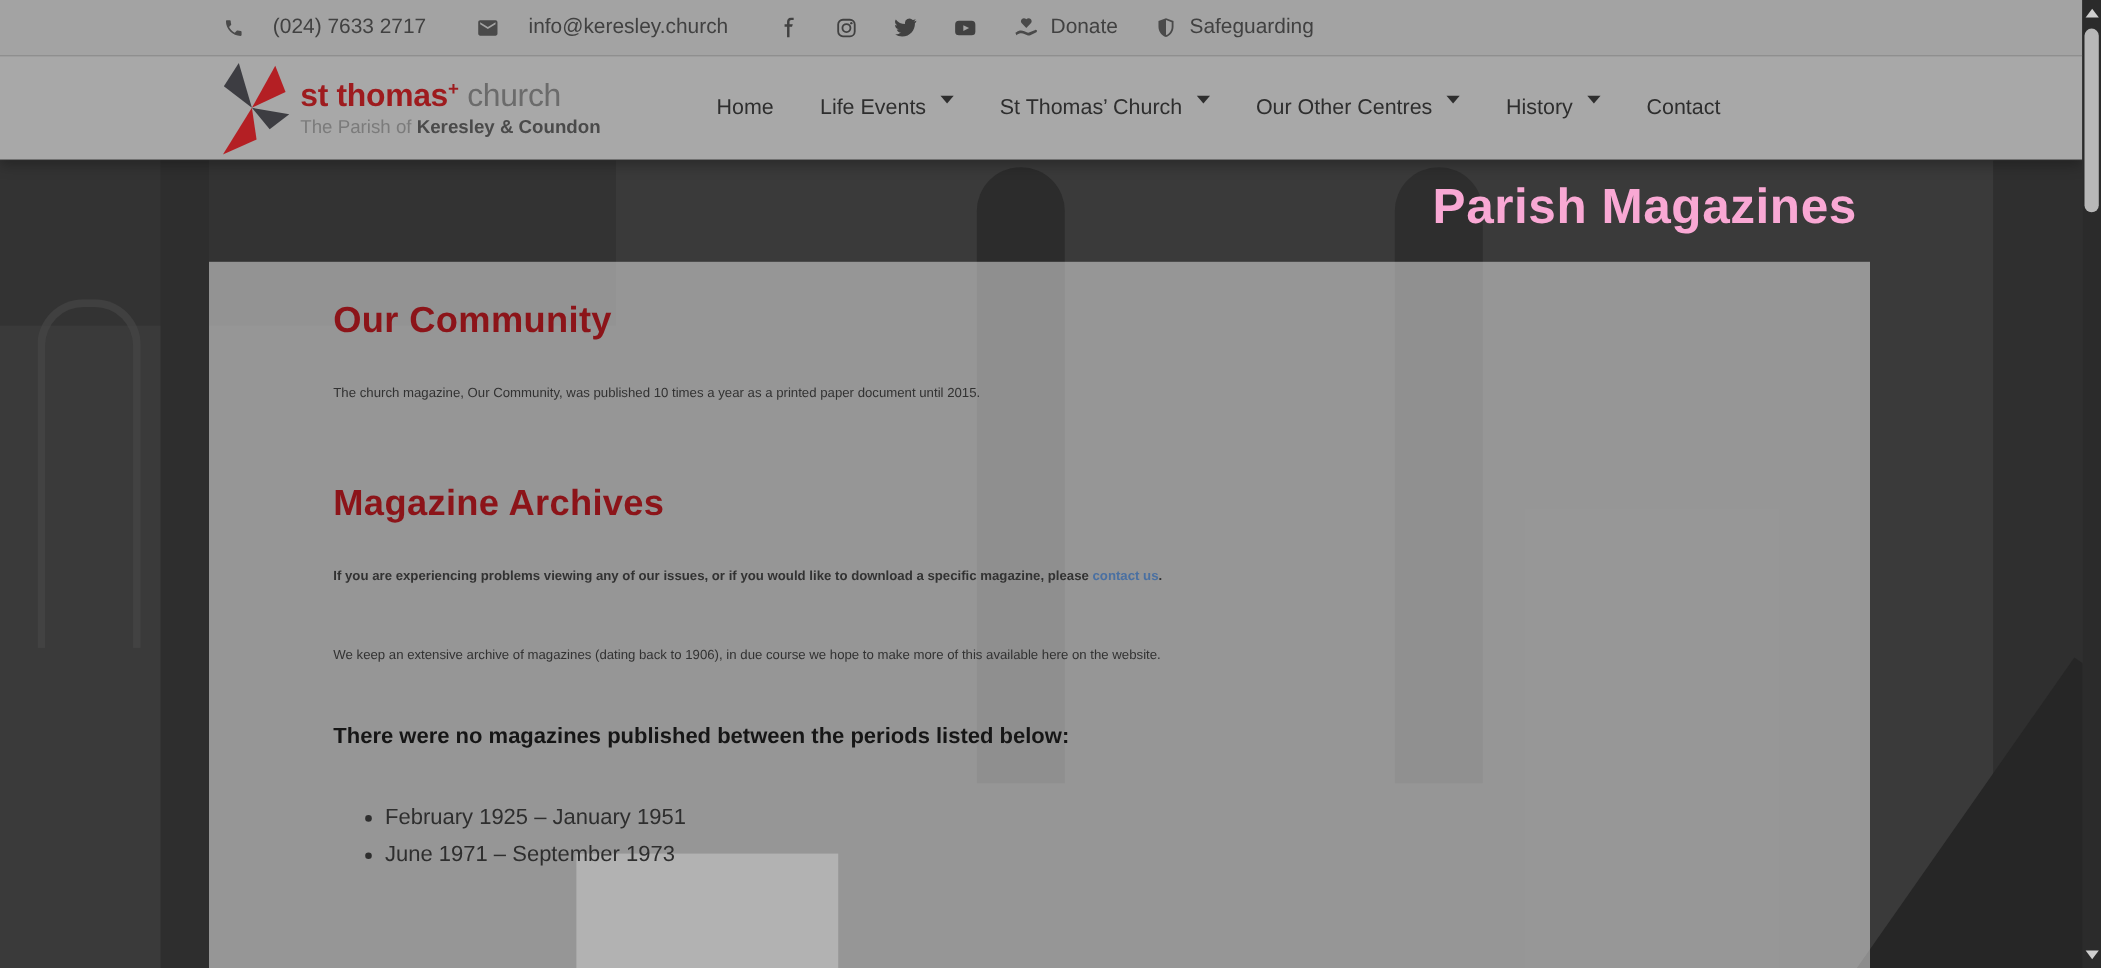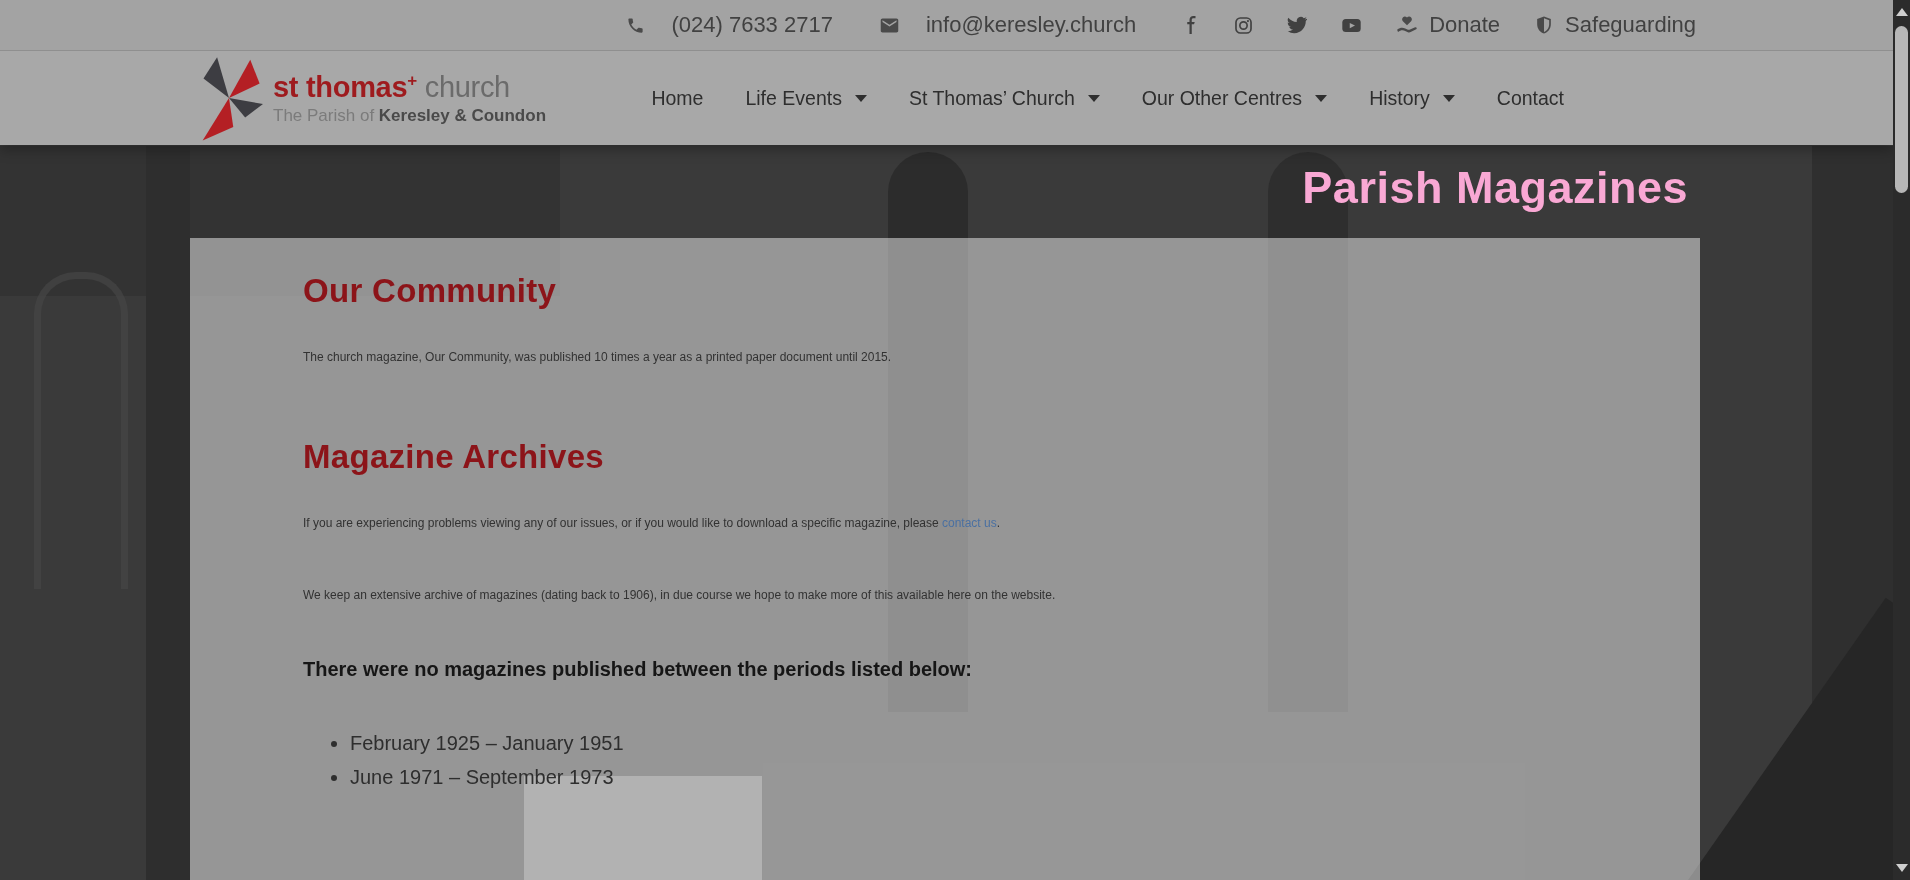--- a/index.html
+++ b/index.html
@@ -13,54 +13,54 @@
   .win-b{left:1268px;top:152px;width:80px;height:560px;background:#2e2e2e;}
   .pillar-l{position:absolute;left:146px;top:146px;width:44px;height:734px;background:#2e2e2e;}
   .pillar-r{position:absolute;left:1812px;top:146px;width:81px;height:734px;background:#2f2f2f;}
   .arch-l{position:absolute;left:34px;top:272px;width:80px;height:310px;border:7px solid #474747;border-bottom:none;border-radius:42px 42px 0 0;opacity:.65;}
   .glow-bottom{position:absolute;left:524px;top:776px;width:238px;height:104px;background:#6e6e6e;}
   .diag-r{position:absolute;left:1740px;top:640px;width:280px;height:420px;background:#262626;transform:rotate(35deg);}
   .shade-top{position:absolute;left:0;top:146px;width:560px;height:150px;background:#333333;}
 
   
   header{position:absolute;left:0;top:0;width:1893px;z-index:10;box-shadow:0 5px 12px rgba(0,0,0,.28);}
-  .topbar{height:50px;background:#a3a3a3;border-bottom:1px solid #8f8f8f;display:flex;align-items:center;justify-content:flex-end;color:#414141;font-size:22px;}
+  .topbar{height:50px;background:#a3a3a3;border-bottom:1px solid #8f8f8f;display:flex;align-items:center;justify-content:flex-start;color:#414141;font-size:19px;}
   .topbar a{color:#414141;text-decoration:none;display:flex;align-items:center;}
   .topbar-left{display:flex;align-items:center;margin-left:203px;}
   .topbar-left .grp{display:flex;align-items:center;margin-right:46px;}
   .topbar-left .ic{margin-right:26px;display:flex;}
   .topbar-right{display:flex;align-items:center;margin-right:197px;gap:34px;}
   .topbar-right .grp{display:flex;align-items:center;gap:11px;}
   .icon{display:inline-flex;color:#4a4a4a;}
   .icon svg{display:block;}
 
   
   .navbar{height:94px;background:#a8a8a8;display:flex;align-items:center;justify-content:space-between;}
   .logo{display:flex;align-items:center;margin-left:195px;cursor:pointer;}
   .logo svg{display:block;margin-right:10px;}
   .logo-text{line-height:1;}
   .logo-line1{font-size:29px;color:#6b6b6b;letter-spacing:-.3px;}
   .logo-line1 b{color:#9e1b1e;font-weight:700;}
   .logo-line1 sup{color:#9e1b1e;font-weight:700;font-size:17px;}
   .logo-line2{font-size:17px;color:#7b7b7b;margin-top:5px;}
   .logo-line2 b{color:#4a4a4a;}
   .menu{display:flex;align-items:center;list-style:none;margin:0 329px 0 0;padding:0;gap:42px;}
-  .menu li{display:flex;align-items:center;gap:13px;font-size:19.5px;color:#2e2e2e;cursor:pointer;white-space:nowrap;}
+  .menu li{display:flex;align-items:flex-start;gap:13px;font-size:19.5px;color:#2e2e2e;cursor:pointer;white-space:nowrap;}
   .caret{width:0;height:0;border-left:6px solid transparent;border-right:6px solid transparent;border-top:7px solid #2e2e2e;display:inline-block;}
 
   
   .hero-title{position:absolute;top:162px;right:222px;margin:0;font-size:45px;font-weight:700;letter-spacing:.5px;color:#f9a8d4;z-index:5;}
 
   
   .panel{position:absolute;left:190px;top:238px;width:1510px;height:642px;background:rgba(255,255,255,.47);z-index:4;box-sizing:border-box;padding:34px 225px 0 113px;}
   .panel h2{font-size:33px;font-weight:700;color:#8c1419;margin:0;letter-spacing:.3px;}
   .panel p{font-size:12px;line-height:33px;color:#323232;margin:0;max-width:1115px;}
   .panel .h2-second{margin-top:64px;}
   .panel .p-first{margin-top:31px;}
-  .panel .p-std{margin-top:31px;}
+  .panel .p-std{margin-top:31px;font-weight:bold;}
   .panel .p-gap{margin-top:39px;}
   .panel .p-bold{margin-top:41px;font-weight:700;color:#161616;font-size:20px;}
   .panel a.inline-link{color:#4a70a2;text-decoration:none;cursor:pointer;}
   .panel ul{margin:41px 0 16px 0;padding-left:47px;color:#2e2e2e;}
   .panel li{font-size:20px;line-height:33.5px;}
 
   
   .scrollbar{position:absolute;right:0;top:0;width:17px;height:880px;background:#2b2b2b;z-index:60;}
   .sb-up,.sb-down{position:absolute;left:0;width:17px;height:17px;display:flex;align-items:center;justify-content:center;cursor:pointer;}
   .sb-up{top:3px;}

